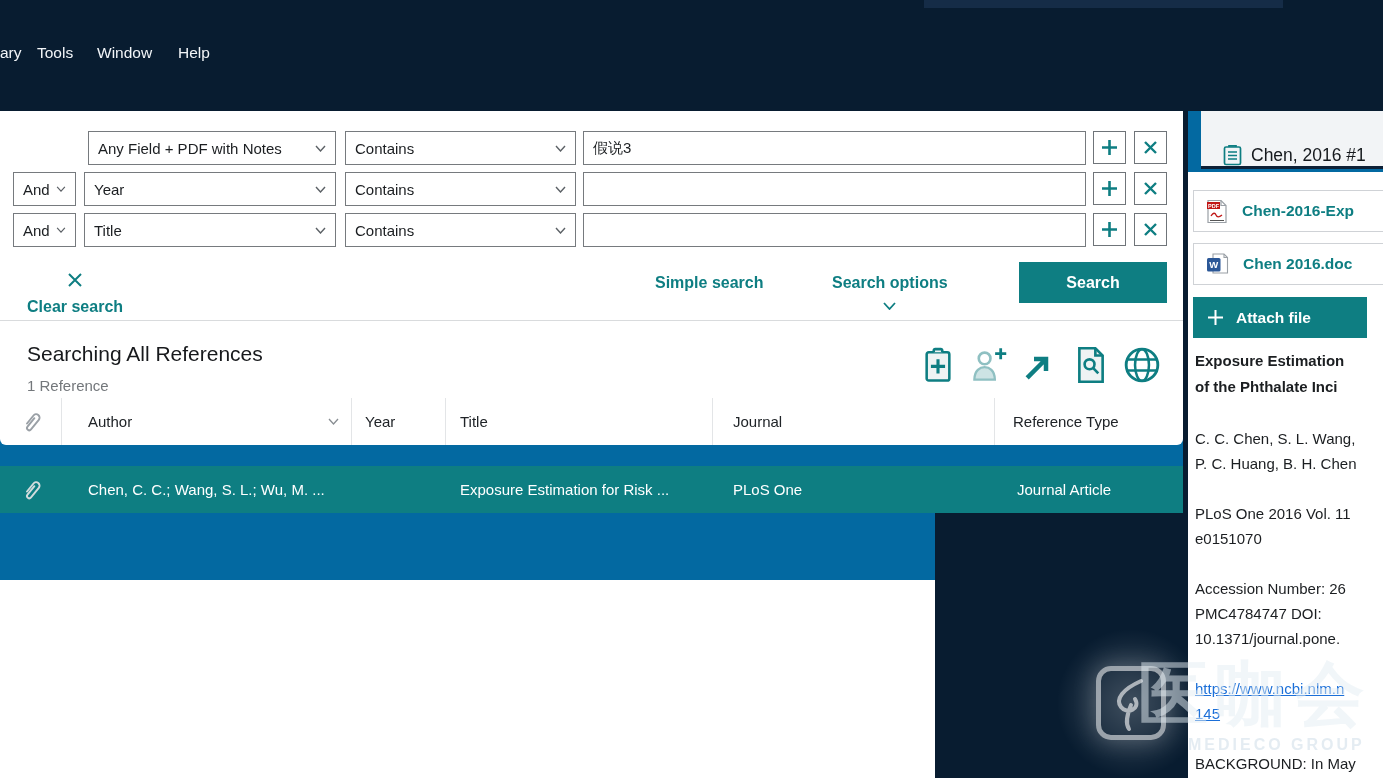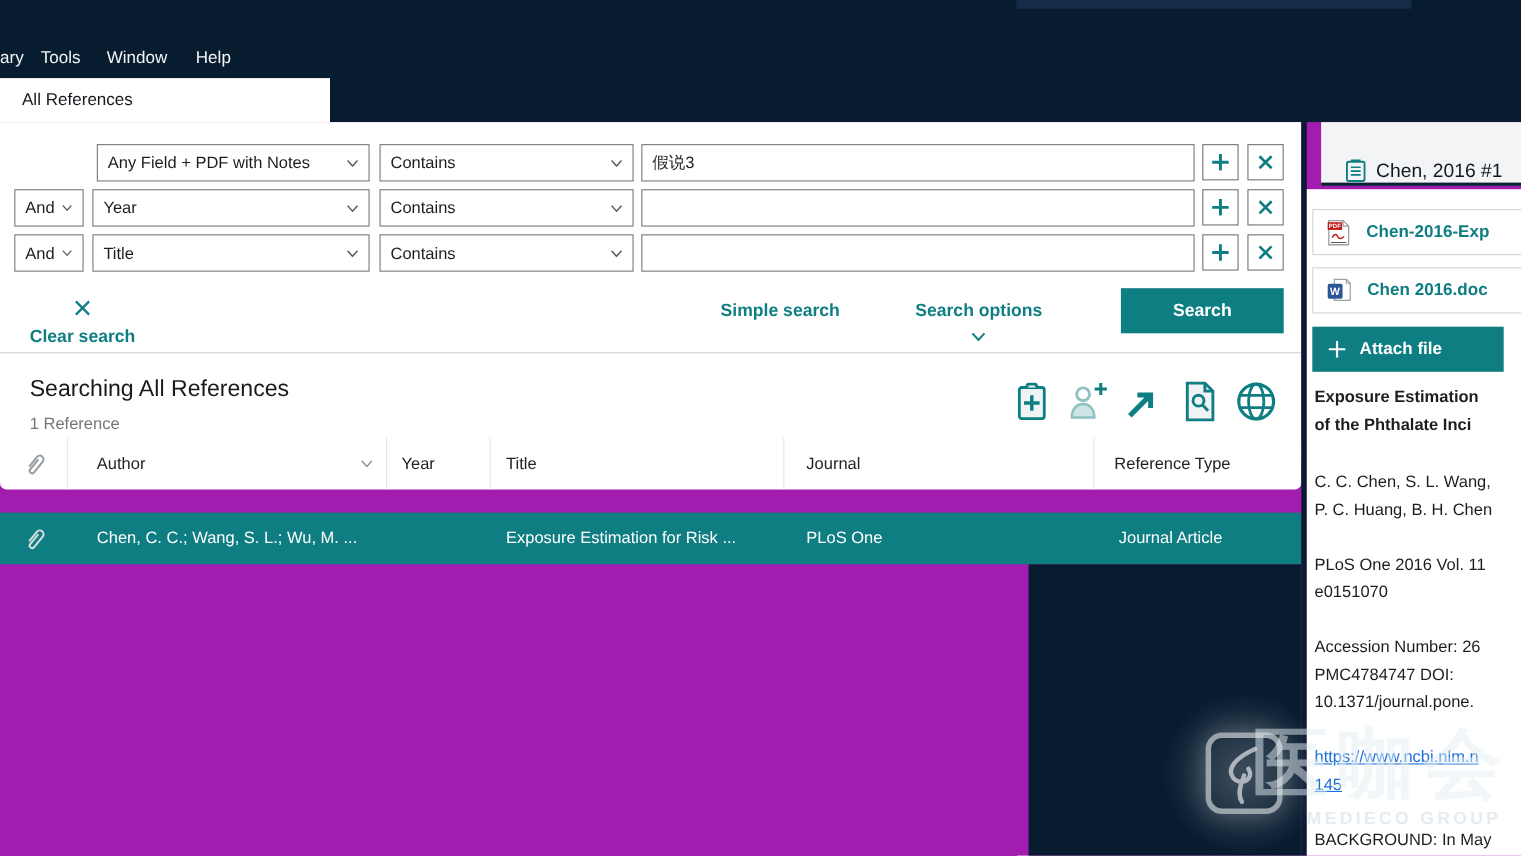--- a/index.html
+++ b/index.html
@@ -1,18 +1,18 @@
 <!DOCTYPE html>
 <html><head>
 <meta charset="utf-8">
 <style>
   * { margin:0; padding:0; box-sizing:border-box; }
   html,body { width:1383px; height:778px; overflow:hidden; background:#fff;
               font-family:"Liberation Sans", sans-serif; }
-  #app { position:relative; width:1383px; height:778px; background:#a21caf; }
+  #app { position:relative; width:1383px; height:580px; background:#0369a1; }
 
   .abs { position:absolute; }
 
   
   .topbar { left:0; top:0; width:1383px; height:111px; background:#081c30; }
   .titlebar-accent { left:924px; top:0; width:359px; height:8px; background:#152c47; }
   .menubar { left:0; top:40px; height:30px; color:#f2f5f8; font-size:15.5px; }
   .menu-item { position:absolute; top:4px; white-space:nowrap; cursor:default; }
   .tab { left:0; top:71px; width:300px; height:40px; background:#ffffff; color:#15191d;
          font-size:15.5px; display:flex; align-items:center; padding-left:20px; }
@@ -87,23 +87,20 @@
 <div id="app">
 
   <div class="abs topbar">
     <div class="abs titlebar-accent"></div>
     <div class="abs menubar">
       <span class="menu-item" style="left:0px;">ary</span>
       <span class="menu-item" style="left:37px;">Tools</span>
       <span class="menu-item" style="left:97px;">Window</span>
       <span class="menu-item" style="left:178px;">Help</span>
     </div>
-    <div class="abs tab">
-      <span>All References</span>
-    </div>
   </div>
 
   <div class="abs search-section">
 
     <div class="select" style="left:88px; top:20px; width:248px;">
       <span>Any Field + PDF with Notes</span>
       <svg width="11" height="7" viewBox="0 0 11 7">
           <polyline points="1,1 5.5,6 10,1" fill="none" stroke="#5c6166" stroke-width="1.4"></polyline>
         </svg>
     </div>

